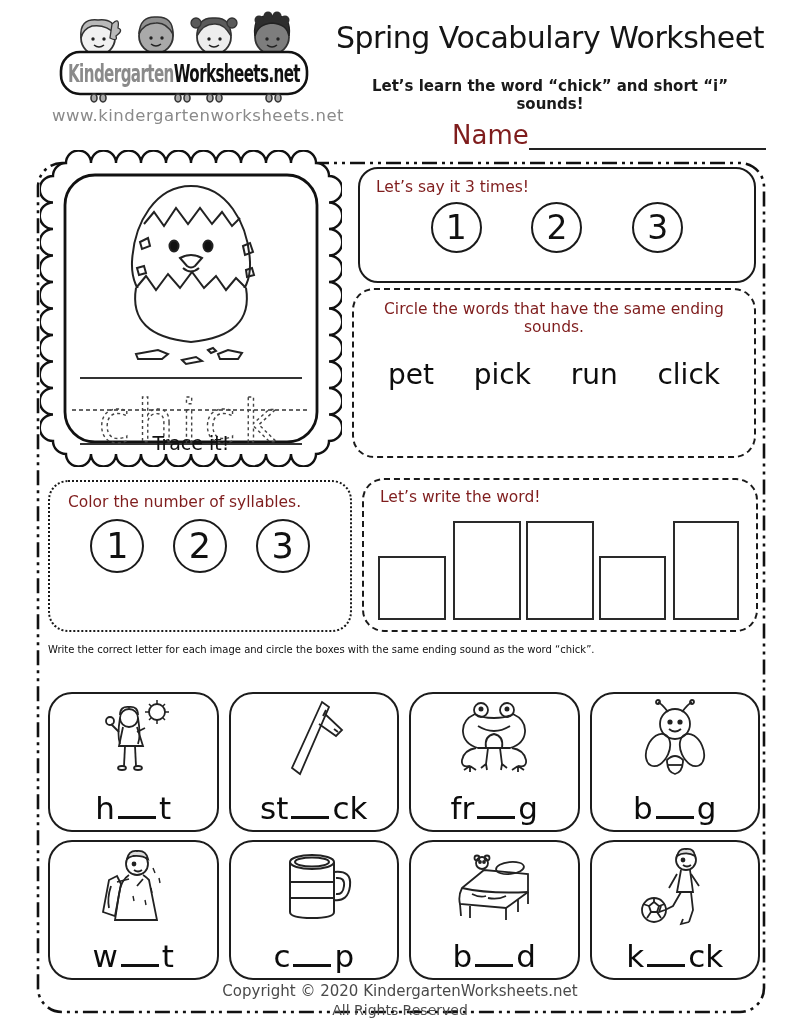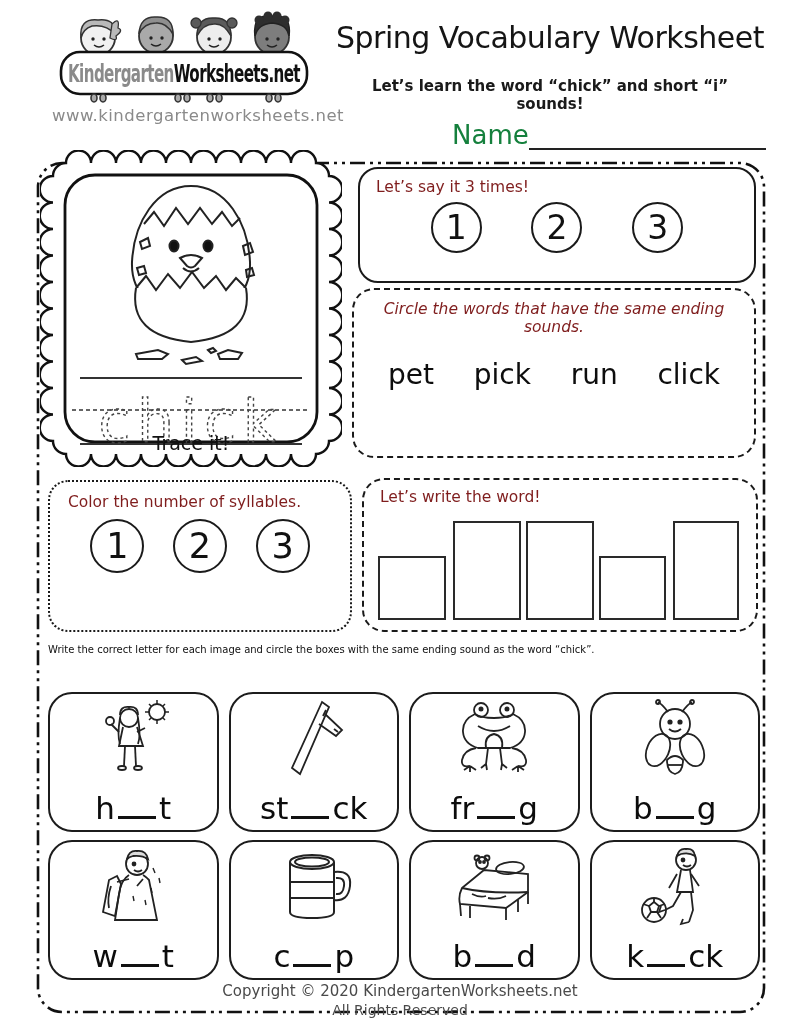--- a/index.html
+++ b/index.html
@@ -4,34 +4,34 @@
 <style>
   html,body{margin:0;padding:0;background:#fff;}
   #sheet{position:relative;width:800px;height:1035px;background:#fff;
          font-family:"DejaVu Sans","Liberation Sans",sans-serif;color:#111;overflow:hidden;}
   .abs{position:absolute;}
   
   #logo-www{left:52px;top:106px;width:262px;text-align:center;font-size:16.5px;color:#8a8a8a;letter-spacing:.5px;}
   #page-title{left:336px;top:20px;width:428px;text-align:center;font-size:30px;letter-spacing:-.5px;color:#151515;}
   #page-subtitle{left:336px;top:77px;width:428px;text-align:center;font-size:15px;font-weight:600;color:#1a1a1a;}
   #name-row{left:452px;top:118px;width:314px;display:flex;align-items:flex-end;}
-  #name-row .nm{font-size:26px;color:#15803d;}
+  #name-row .nm{font-size:26px;color:#7f1d1d;}
   #name-row .nline{flex:1;border-bottom:2px solid #222;height:30px;}
   
   
   #trace-panel{left:40px;top:150px;width:302px;height:317px;z-index:2;}
   #trace-caption{left:40px;top:432px;width:302px;text-align:center;font-size:19px;z-index:3;}
   
   .panel-title{font-size:15.5px;color:#7f1d1d;}
   #say-panel{left:358px;top:167px;width:398px;height:116px;border:2.5px solid #1a1a1a;border-radius:20px;box-sizing:border-box;background:#fff;z-index:2;}
   #say-panel .panel-title{margin:9px 0 0 16px;}
   .circle-row{display:flex;justify-content:space-around;padding:6px 46px 0 46px;}
   .num-circle{width:47px;height:47px;border:2.2px solid #1a1a1a;border-radius:50%;display:flex;align-items:center;justify-content:center;font-size:33px;color:#111;background:#fff;}
   #words-panel{left:352px;top:288px;width:404px;height:170px;border:2.5px dashed #1a1a1a;border-radius:22px;box-sizing:border-box;background:#fff;z-index:2;}
-  #words-panel .panel-title{margin:10px 0 0 0;text-align:center;font-style:italic;}
+  #words-panel .panel-title{margin:10px 0 0 0;text-align:center;}
   .word-row{display:flex;justify-content:space-between;font-size:28px;color:#0d0d0d;}
   .word-row.r1{padding:14px 26px 0 26px;}
   .word-row.r2{padding:22px 34px 0 34px;}
   #syll-panel{left:48px;top:480px;width:304px;height:152px;border:2.5px dotted #1a1a1a;border-radius:20px;box-sizing:border-box;background:#fff;z-index:2;}
   #syll-panel .panel-title{margin:11px 0 0 18px;}
   #syll-panel .circle-row{padding:8px 26px 0 26px;}
   #syll-panel .num-circle{width:50px;height:50px;font-size:35px;}
   #write-panel{left:362px;top:478px;width:396px;height:154px;border:2.5px dashed #1a1a1a;border-radius:22px;box-sizing:border-box;background:#fff;z-index:2;}
   #write-panel .panel-title{margin:8px 0 0 16px;}
   .letter-box{position:absolute;border:2.2px solid #2a2a2a;background:#fff;box-sizing:border-box;}

